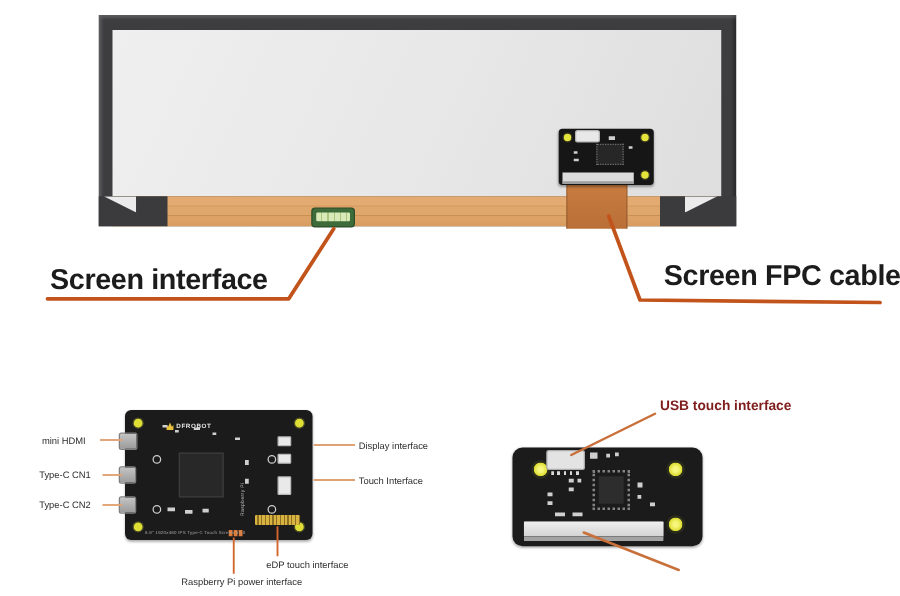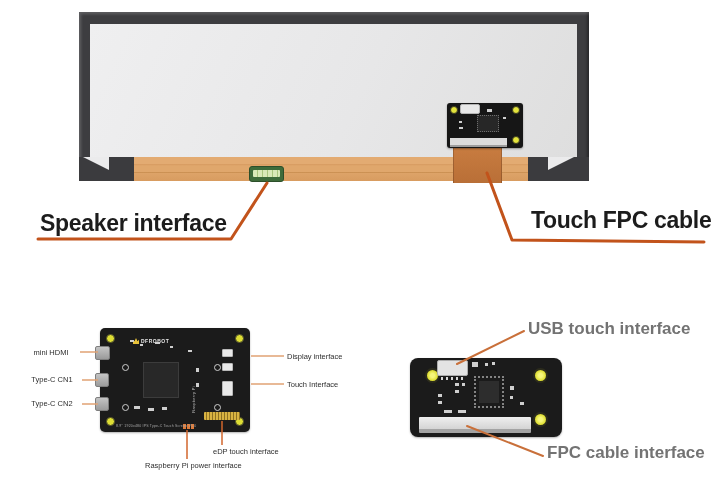--- a/index.html
+++ b/index.html
@@ -64,21 +64,21 @@
              box-shadow:0 1px 2px rgba(0,0,0,.3);}
   .hole-l{width:15px;height:15px;border-radius:50%;
           background:radial-gradient(circle,#f6f67a 25%,#dede34 65%);border:2.5px solid #2c2c1c;box-sizing:border-box;}
   .adp-usb{left:27px;top:2px;width:31px;height:16px;background:#e3e3e3;border:1px solid #adadad;border-radius:2px;box-sizing:border-box;}
   .adp-usb-pins{left:31px;top:19px;width:23px;height:3px;
                 background:repeating-linear-gradient(90deg,#d8d8d8 0 2px,transparent 2px 5px);}
   .adp-chip-wrap{left:64px;top:18px;width:30px;height:32px;border:2px dotted #848484;box-sizing:border-box;}
   .adp-chip{left:3px;top:3px;right:3px;bottom:3px;background:#2d2d2d;}
   .adp-fpc{left:9px;top:59px;width:112px;height:16px;background:linear-gradient(180deg,#efefef,#d4d4d4);
            border-bottom:4px solid #a3a3a3;border-radius:1px;box-sizing:border-box;}
-  .label-md{font-size:17px;font-weight:600;color:#737373;white-space:nowrap;text-align:center;}
+  .label-md{font-size:11px;font-weight:600;color:#7f1d1d;white-space:nowrap;text-align:center;}
 
   svg.leads{left:0;top:0;width:720px;height:477px;pointer-events:none;}
 </style>
 </head>
 <body>
 
 <div class="canvas">
 
   <div class="abs panel-frame"></div>
   <div class="abs panel-surface"></div>
@@ -100,22 +100,22 @@
     <div class="abs hole-s" style="left:65px;top:33px;"></div>
     <div class="abs tb-usb"></div>
     <div class="abs tb-chip"></div>
     <div class="abs tb-fpc"></div>
     <span class="speck" style="left:40px;top:6px;width:5px;height:3px;"></span>
     <span class="speck" style="left:56px;top:14px;width:3px;height:2px;"></span>
     <span class="speck" style="left:12px;top:18px;width:3px;height:2px;"></span>
     <span class="speck" style="left:12px;top:24px;width:4px;height:2px;"></span>
   </div>
 
-  <div class="abs label-xl" style="left:40px;top:210px;">Speaker interface</div>
-  <div class="abs label-xl" style="left:531px;top:207px;">Touch FPC cable</div>
+  <div class="abs label-xl" style="left:40px;top:210px;">Screen interface</div>
+  <div class="abs label-xl" style="left:531px;top:207px;">Screen FPC cable</div>
 
   <div class="abs drv-board">
     <div class="abs hole-m" style="left:6px;top:6px;"></div>
     <div class="abs hole-m" style="left:135px;top:6px;"></div>
     <div class="abs hole-m" style="left:6px;top:89px;"></div>
     <div class="abs hole-m" style="left:135px;top:89px;"></div>
     <div class="abs hole-w" style="left:22px;top:36px;"></div>
     <div class="abs hole-w" style="left:114px;top:36px;"></div>
     <div class="abs hole-w" style="left:22px;top:76px;"></div>
     <div class="abs hole-w" style="left:114px;top:76px;"></div>
@@ -184,21 +184,20 @@
     <span class="speck" style="left:100px;top:38px;width:3px;height:3px;"></span>
     <span class="speck" style="left:110px;top:44px;width:4px;height:3px;"></span>
     <span class="speck" style="left:62px;top:4px;width:6px;height:5px;"></span>
     <span class="speck" style="left:75px;top:5px;width:3px;height:3px;"></span>
     <span class="speck" style="left:82px;top:4px;width:3px;height:3px;"></span>
     <span class="speck" style="left:34px;top:52px;width:8px;height:3px;"></span>
     <span class="speck" style="left:48px;top:52px;width:8px;height:3px;"></span>
   </div>
 
   <div class="abs label-md" style="left:528px;top:319px;">USB touch interface</div>
-  <div class="abs label-md" style="left:547px;top:443px;">FPC cable interface</div>
 
   <svg class="abs leads" viewBox="0 0 720 477" xmlns="http://www.w3.org/2000/svg">
 
     <polyline points="267,183 231,239 38,239" fill="none" stroke="#c2531b" stroke-width="3" stroke-linecap="round" stroke-linejoin="round"></polyline>
 
     <polyline points="487,173 512,240 704,242" fill="none" stroke="#c2531b" stroke-width="3" stroke-linecap="round" stroke-linejoin="round"></polyline>
 
     <line x1="80" y1="352" x2="98" y2="352" stroke="#e0a273" stroke-width="1.5"></line>
     <line x1="82" y1="380" x2="98" y2="380" stroke="#e0a273" stroke-width="1.5"></line>
     <line x1="82" y1="404" x2="98" y2="404" stroke="#e0a273" stroke-width="1.5"></line>

